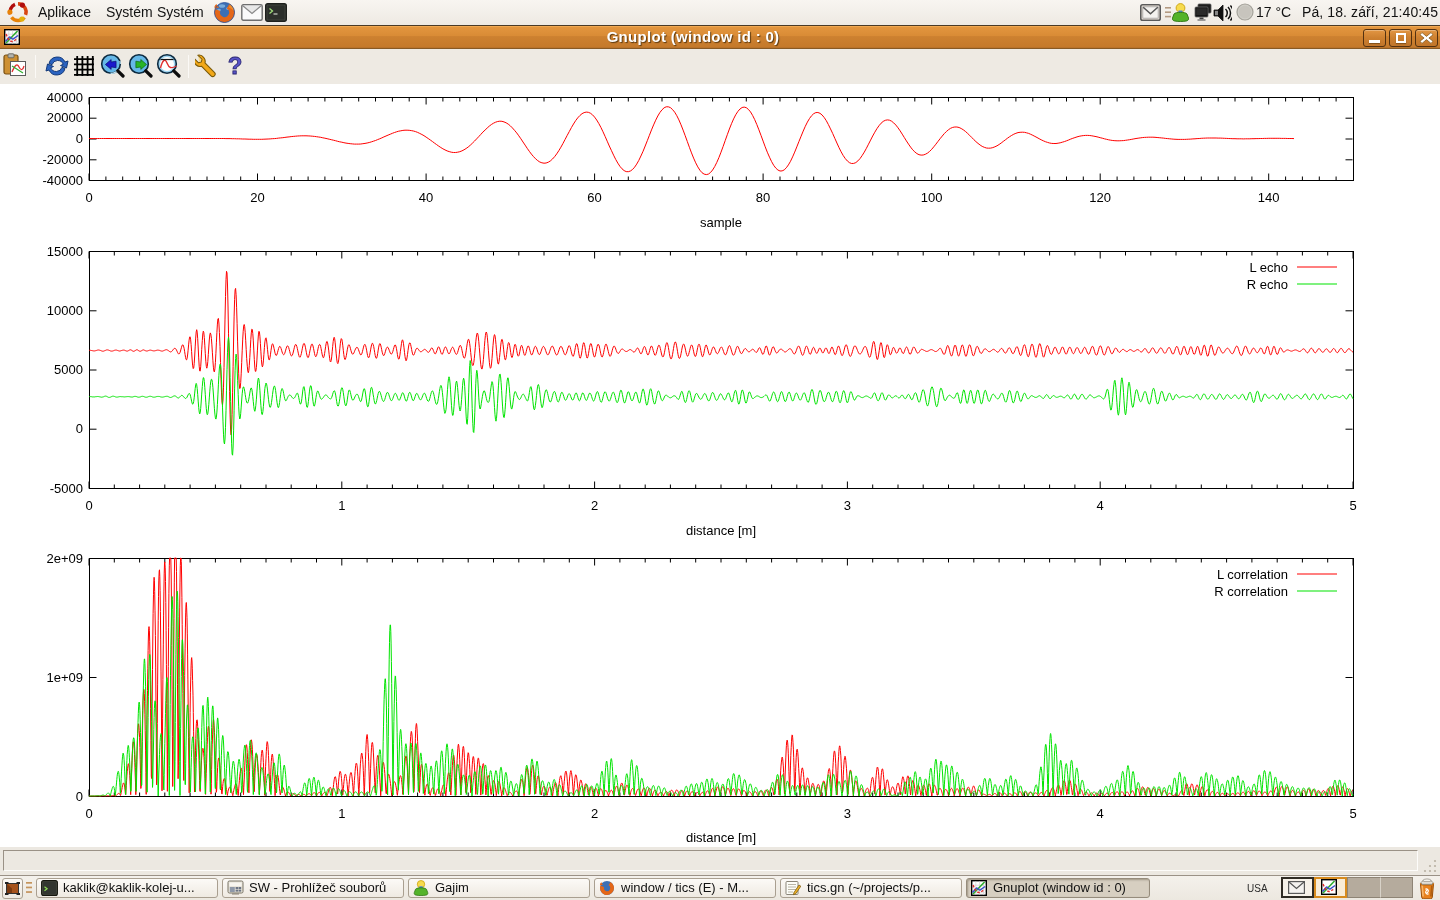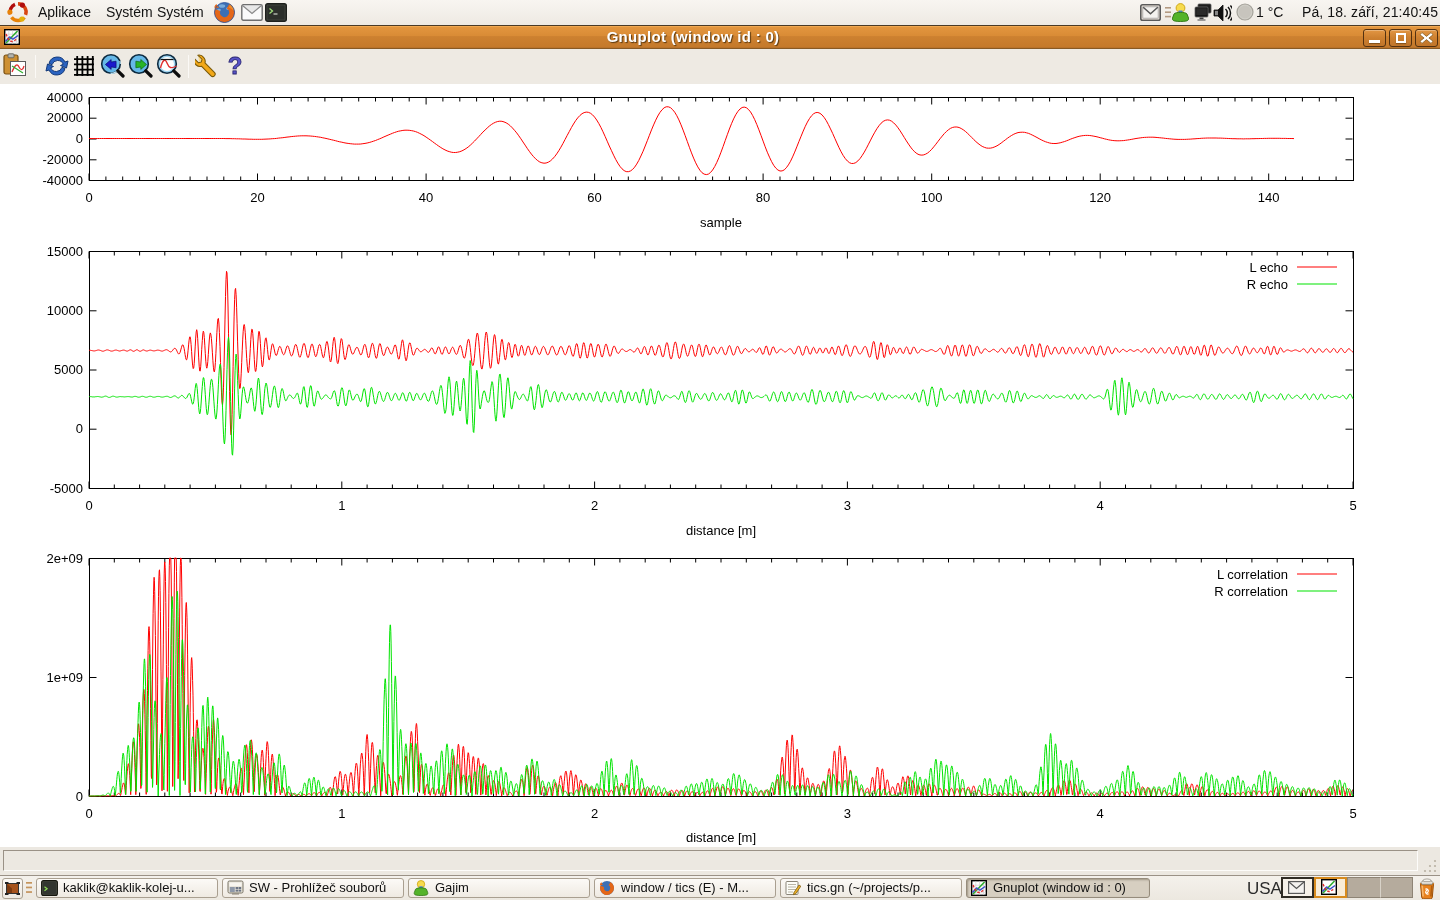--- a/index.html
+++ b/index.html
@@ -80,21 +80,21 @@
  </svg>
  <svg width="19" height="18" style="position:absolute;left:1213px;top:4px" viewBox="0 0 19 18">
   <path d="M1 6h4l5-5v16l-5-5H1z" fill="#111" stroke="#111" stroke-width=".8" stroke-linejoin="round"></path>
   <rect x="2" y="6.8" width="3" height="4.4" fill="#888"></rect>
   <path d="M12.5 5a5.4 5.4 0 0 1 0 8M15 3a8.4 8.4 0 0 1 0 12M17.4 1.6a10.8 10.8 0 0 1 0 14.8" stroke="#111" stroke-width="1.5" fill="none"></path>
  </svg>
  <svg width="18" height="18" style="position:absolute;left:1236px;top:3px" viewBox="0 0 18 18">
   <circle cx="9" cy="9" r="8" fill="#cfcdc6" stroke="#a5a39b" stroke-width="1.2"></circle>
   <circle cx="9" cy="9" r="6.2" fill="#c4c2ba" opacity=".8"></circle>
  </svg>
- <div class="menu" style="left:1256px;font-size:14px">1 °C</div>
+ <div class="menu" style="left:1256px;font-size:14px">17 °C</div>
  <div class="menu" style="left:1302px;font-size:14px;letter-spacing:.1px">Pá, 18. září, 21:40:45</div>
 </div>
 
 <div id="titlebar">
  <svg width="16" height="16" style="position:absolute;left:4px;top:4px" viewBox="0 0 16 16">
   <rect x=".7" y=".7" width="14.6" height="14.6" fill="#fff" stroke="#000" stroke-width="1.4"></rect>
   <g stroke="#c9c9c9" stroke-width=".6">
         <path d="M4.8 1v14M8.6 1v14M12.4 1v14M1 5.2h14M1 9h14M1 12.8h14"></path>
       </g>
   <path d="M2 14 13.5 2" stroke="#2fae2f" stroke-width="1.6"></path>
@@ -500,21 +500,21 @@
         <rect x=".7" y=".7" width="14.6" height="14.6" fill="#fff" stroke="#000" stroke-width="1.4"></rect>
         <g stroke="#c9c9c9" stroke-width=".6">
           <path d="M4.8 1v14M8.6 1v14M12.4 1v14M1 5.2h14M1 9h14M1 12.8h14"></path>
         </g>
         <path d="M2 14 13.5 2" stroke="#2fae2f" stroke-width="1.6"></path>
         <path d="M1.5 12.5 5 8.5c1.5-1.8 2.5 2.4 4 1.5l5-3.5" stroke="#3c50c8" stroke-width="1.5" fill="none"></path>
         <path d="M2 5c2 5 4 7.5 6 7.5 2.4 0 3-2.5 6-2" stroke="#e03030" stroke-width="1.5" fill="none" stroke-dasharray="2.5 1.6"></path>
       </svg>
   <span class="tt">Gnuplot (window id : 0)</span>
  </div>
- <div class="menu" style="left:1247px;top:1px;font-size:17px;color:#2b2b2b">USA</div>
+ <div class="menu" style="left:1247px;top:1px;font-size:10px;color:#2b2b2b">USA</div>
  <div class="wcell" style="left:1281px;background:#f6f1e9;border:2px solid #2f2b24">
   <svg width="17" height="13" style="position:absolute;left:5px;top:2px" viewBox="0 0 17 13">
         <rect x=".6" y=".6" width="15.8" height="11.8" fill="#f4f2ef" stroke="#5a5a5a" stroke-width="1.2"></rect>
         <path d="M1 1 8.5 7.5 16 1" fill="none" stroke="#555" stroke-width="1.2"></path>
       </svg>
  </div>
  <div class="wcell" style="left:1314px;background:#f8ecd7;border:2px solid #d78b1e">
   <svg width="16" height="16" style="position:absolute;left:5px;top:0px" viewBox="0 0 16 16">
         <rect x=".7" y=".7" width="14.6" height="14.6" fill="#fff" stroke="#000" stroke-width="1.4"></rect>
         <path d="M2 14 13.5 2" stroke="#2fae2f" stroke-width="1.6"></path>

